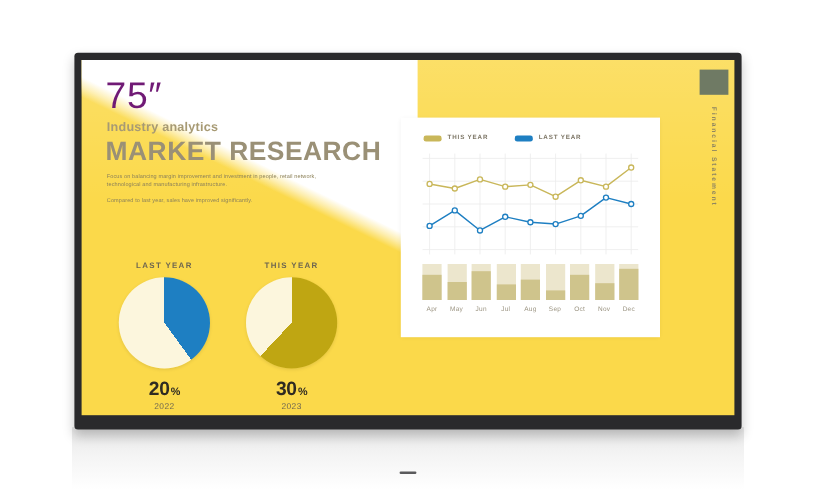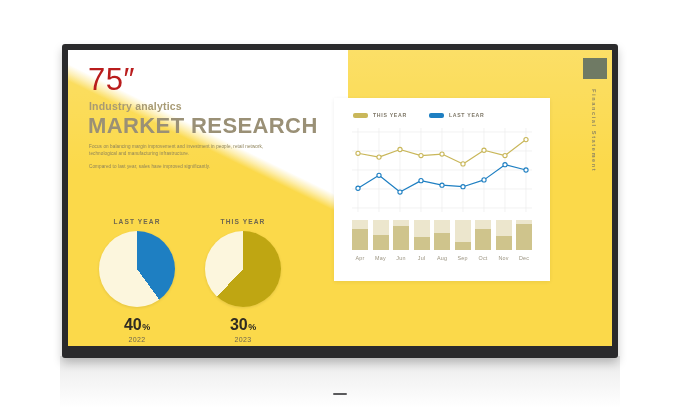--- a/index.html
+++ b/index.html
@@ -52,21 +52,21 @@
     position:absolute; left:0; top:0; width:100%; height:120px;
     background:linear-gradient(180deg,rgba(255,255,255,.16),rgba(255,255,255,0));
     pointer-events:none;
   }
 
   
   #left-col{
     position:absolute; left:18px; top:6px; width:290px;
   }
   #size-badge{
-    font-size:31px; font-weight:400; color:#b91c1c;
+    font-size:31px; font-weight:400; color:#701a75;
     letter-spacing:.5px; line-height:1; margin:8px 0 4px 2px;
     position:relative; z-index:4;
   }
   #page-title{
     font-size:22px; font-weight:700; color:#9a9076;
     letter-spacing:.4px; margin:2px 0 0 2px; line-height:1.1;
     position:relative; z-index:2;
   }
   #page-subtitle{
     font-size:10.5px; font-weight:700; color:#a79a74;
@@ -157,21 +157,21 @@
         <div class="body-para">Focus on balancing margin improvement and investment in people, retail network, technological and manufacturing infrastructure.</div>
         <div class="body-para second">Compared to last year, sales have improved significantly.</div>
       </div>
 
       <div id="pies-row">
 
         <div class="pie-block">
           <div class="pie-caption">LAST YEAR</div>
           <div class="pie-disc" id="pie-0" style="background: conic-gradient(rgb(30, 127, 194) 0deg, rgb(30, 127, 194) 144deg, rgb(252, 246, 221) 144deg, rgb(252, 246, 221) 360deg);"></div>
           <div class="pie-pct">
-            <span>40</span><span class="sym">%</span>
+            <span>20</span><span class="sym">%</span>
           </div>
           <div class="pie-year">2022</div>
         </div>
 
         <div class="pie-block">
           <div class="pie-caption">THIS YEAR</div>
           <div class="pie-disc" id="pie-1" style="background: conic-gradient(rgb(191, 166, 18) 0deg, rgb(191, 166, 18) 223.2deg, rgb(252, 246, 221) 223.2deg, rgb(252, 246, 221) 360deg);"></div>
           <div class="pie-pct">
             <span>30</span><span class="sym">%</span>
           </div>

